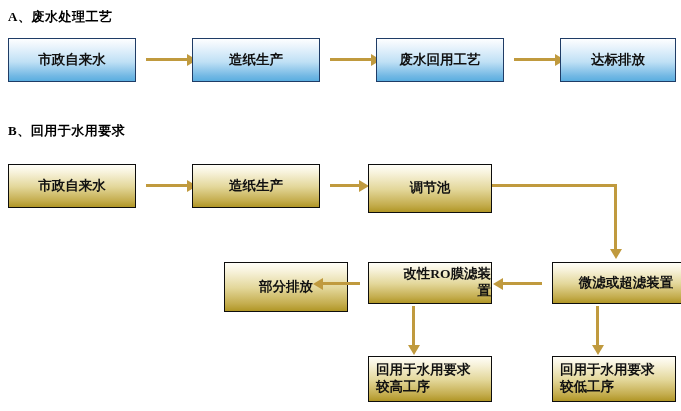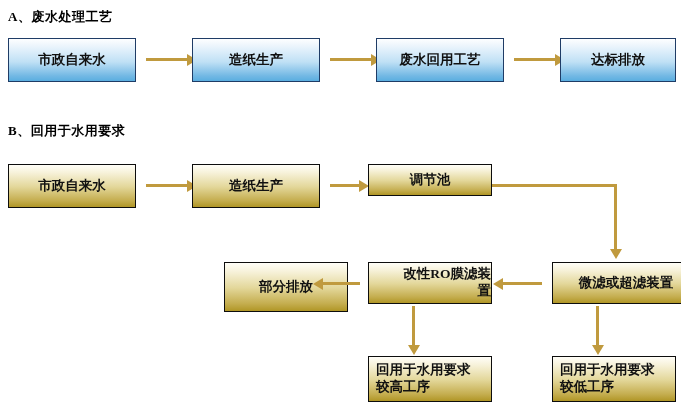--- a/index.html
+++ b/index.html
@@ -142,21 +142,21 @@
   <div class="arrow-h right" style="left:146px; top:184px; width:42px;">
       <span class="head"></span>
     </div>
 
   <div class="node gold" style="left:192px; top:164px; width:128px; height:44px;">造纸生产</div>
 
   <div class="arrow-h right" style="left:330px; top:184px; width:30px;">
       <span class="head"></span>
     </div>
 
-  <div class="node gold" style="left:368px; top:164px; width:124px; height:32px;">调节池</div>
+  <div class="node gold" style="left:368px; top:164px; width:124px; height:49px;">调节池</div>
 
   <div class="elbow-h" style="left:492px; top:184px; width:125px;"></div>
   <div class="elbow-v" style="left:614px; top:184px; height:66px;">
       <span class="head"></span>
     </div>
 
   <div class="node gold" style="left:188px; top:262px; width:124px; height:50px;margin-left:36px;">部分排放</div>
 
   <div class="arrow-h left" style="left:322px; top:282px; width:38px;">
       <span class="head"></span>

